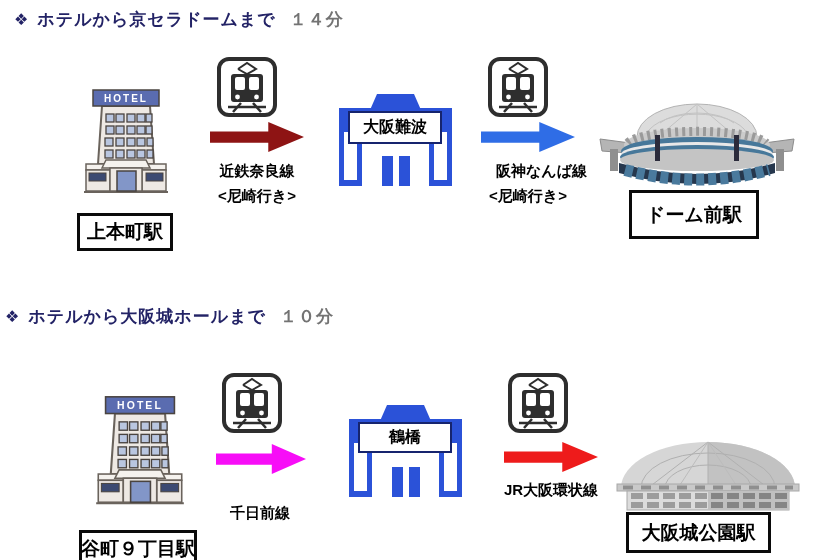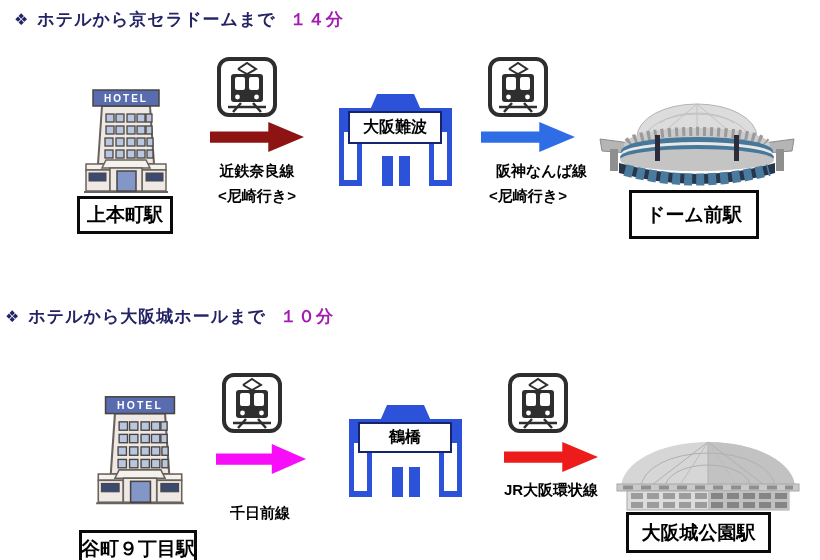--- a/index.html
+++ b/index.html
@@ -1,21 +1,21 @@
 <!DOCTYPE html>
 <html><head>
 <meta charset="utf-8">
 <style>
   html,body{margin:0;padding:0;background:#fff;}
   #canvas{position:relative;width:820px;height:560px;background:#fff;overflow:hidden;
           font-family:"Liberation Sans","DejaVu Sans",sans-serif;}
   .abs{position:absolute;}
   .hdr{font-size:17px;font-weight:bold;color:#232366;letter-spacing:1px;white-space:nowrap;}
   .hdr .bullet{margin-right:8px;font-size:16px;}
-  .hdr .dur{color:#a21caf;margin-left:14px;}
+  .hdr .dur{color:#737373;margin-left:14px;}
   .boxlabel{border:3px solid #0a0a0a;background:#fff;display:flex;align-items:center;justify-content:center;
             font-family:"Liberation Serif","DejaVu Serif",serif;font-weight:bold;font-size:19px;color:#000;
             box-sizing:border-box;white-space:nowrap;}
   .linelbl{font-weight:bold;font-size:15px;color:#000000;text-align:center;line-height:23px;white-space:nowrap;}
   .sign{position:absolute;border:2px solid #16246e;background:#fff;display:flex;align-items:center;justify-content:center;
         font-weight:bold;font-size:16px;color:#000;box-sizing:border-box;white-space:nowrap;}
   svg{display:block;}
 </style>
 </head>
 <body>
@@ -56,21 +56,21 @@
     <rect x="6" y="80" width="24" height="6" fill="#f5f2ee" stroke="#6a635c" stroke-width="1.5"></rect>
     <rect x="62" y="80" width="24" height="6" fill="#f5f2ee" stroke="#6a635c" stroke-width="1.5"></rect>
     <rect x="6" y="86" width="24" height="21" fill="#eee9e4" stroke="#6a635c" stroke-width="1.5"></rect>
     <rect x="62" y="86" width="24" height="21" fill="#eee9e4" stroke="#6a635c" stroke-width="1.5"></rect>
     <rect x="9" y="89" width="17" height="8" fill="#3c4a72" stroke="#4a4440" stroke-width="1"></rect>
     <rect x="66" y="89" width="17" height="8" fill="#3c4a72" stroke="#4a4440" stroke-width="1"></rect>
     <polygon points="26,76 66,76 70,84 22,84" fill="#f5f2ee" stroke="#6a635c" stroke-width="1.5"></polygon>
     <rect x="30" y="84" width="32" height="23" fill="#eee9e4" stroke="#6a635c" stroke-width="1.5"></rect>
     <rect x="37" y="87" width="19" height="20" fill="#8296c8" stroke="#4a4440" stroke-width="1.5"></rect>
   </svg>
-  <div class="abs boxlabel" style="left:77px;top:196px;width:96px;height:38px;">上本町駅</div>
+  <div class="abs boxlabel" style="left:77px;top:213px;width:96px;height:38px;">上本町駅</div>
 
   <svg class="abs" style="left:216px;top:56px;" width="62" height="62" viewBox="0 0 62 62">
     <rect x="3" y="3" width="56" height="56" rx="10" fill="#fff" stroke="#2e2e2e" stroke-width="4"></rect>
     <polyline points="22,13 31,7 40,13 31,18 22,13" fill="none" stroke="#2e2e2e" stroke-width="2"></polyline>
     <rect x="15" y="18" width="32" height="28" rx="3" fill="#2e2e2e"></rect>
     <rect x="19" y="21" width="10" height="13" rx="2" fill="#fff"></rect>
     <rect x="33" y="21" width="10" height="13" rx="2" fill="#fff"></rect>
     <circle cx="21.5" cy="41" r="2.4" fill="#fff"></circle>
       <circle cx="40.5" cy="41" r="2.4" fill="#fff"></circle>
     <line x1="25" y1="47" x2="17" y2="56" stroke="#2e2e2e" stroke-width="2.5"></line>

